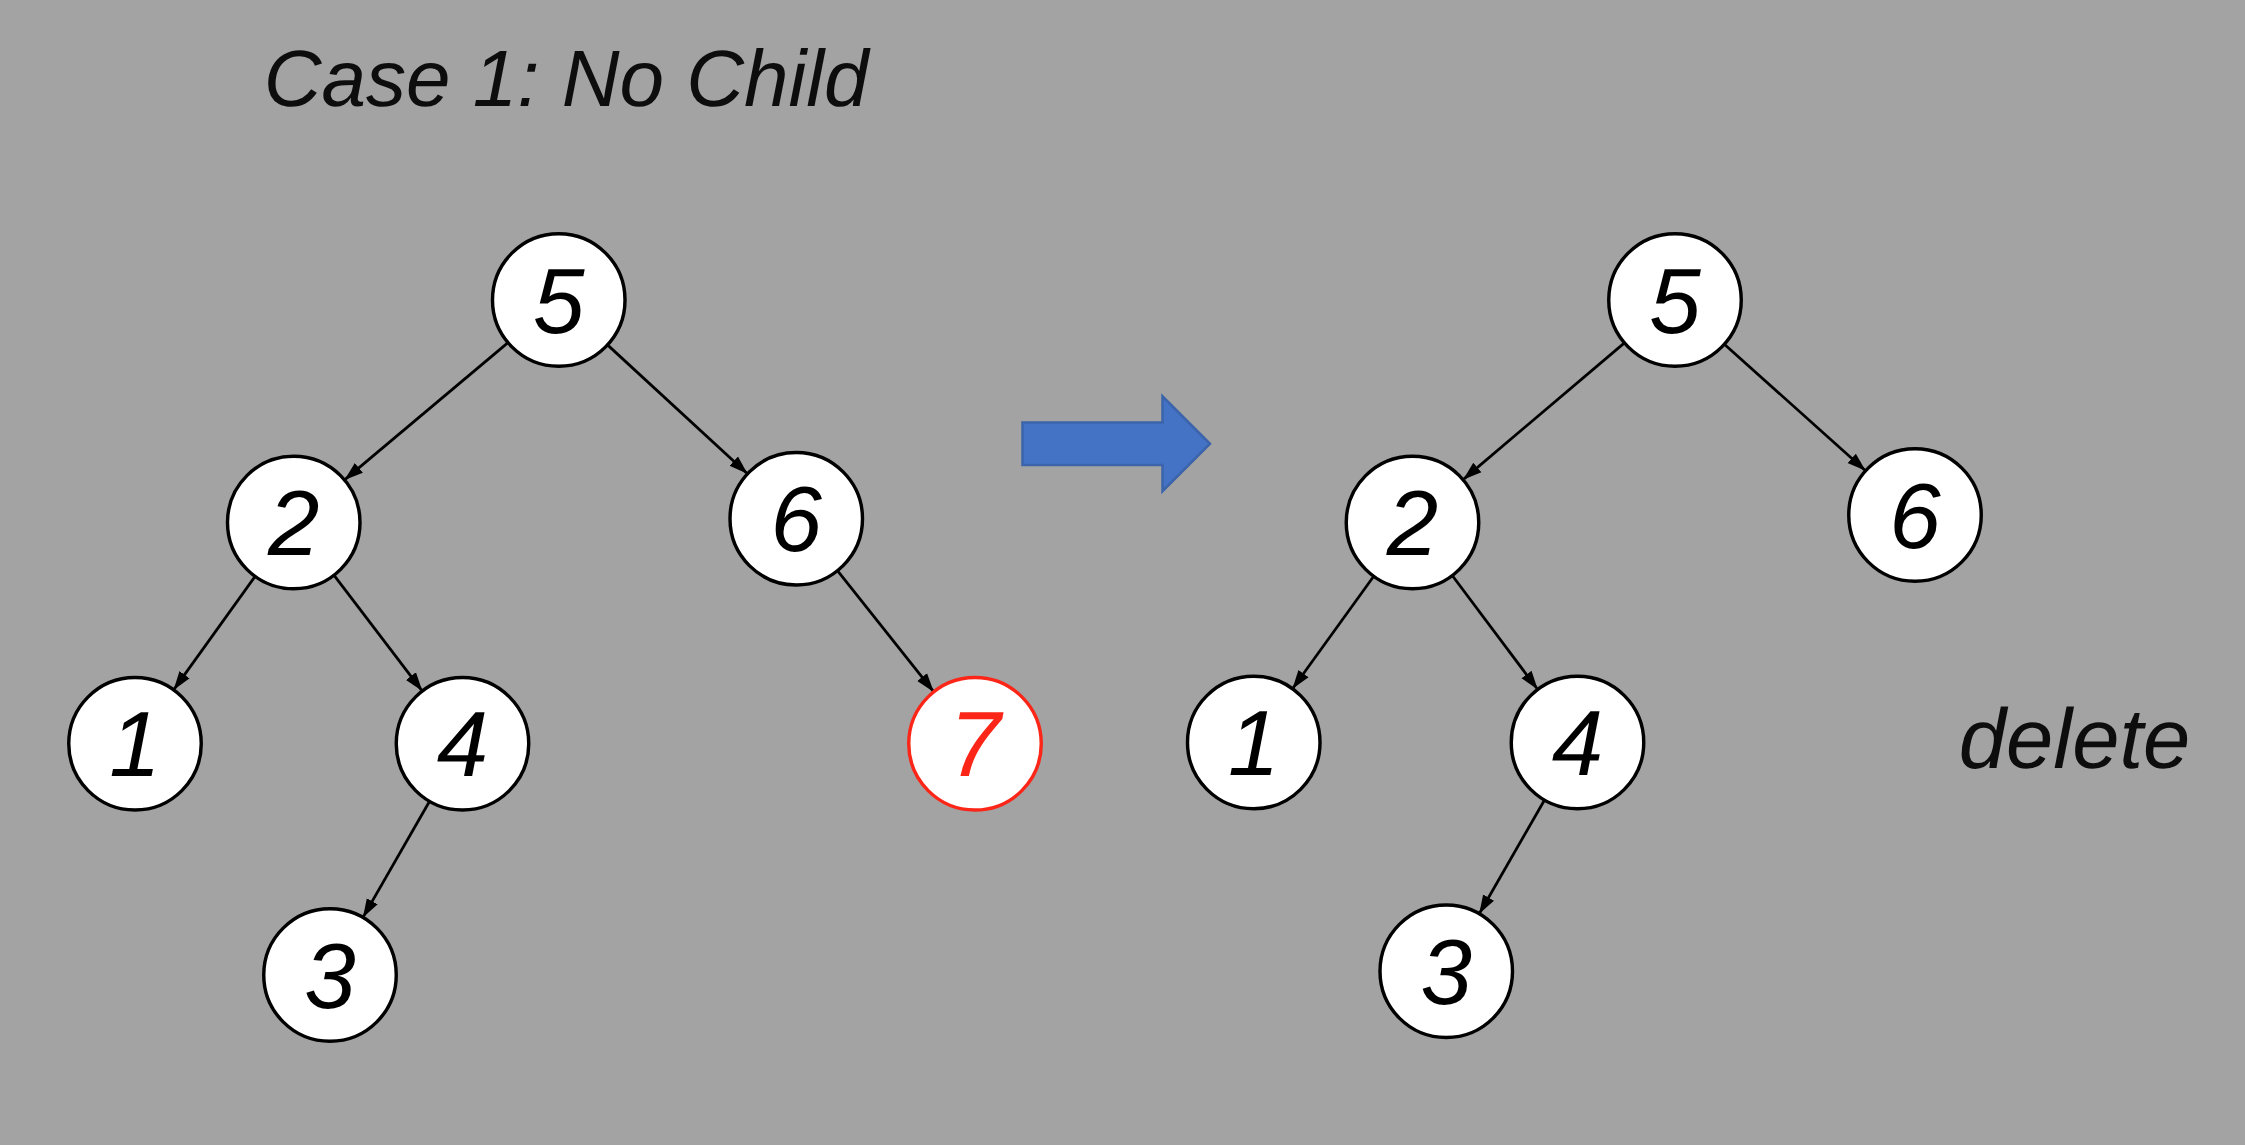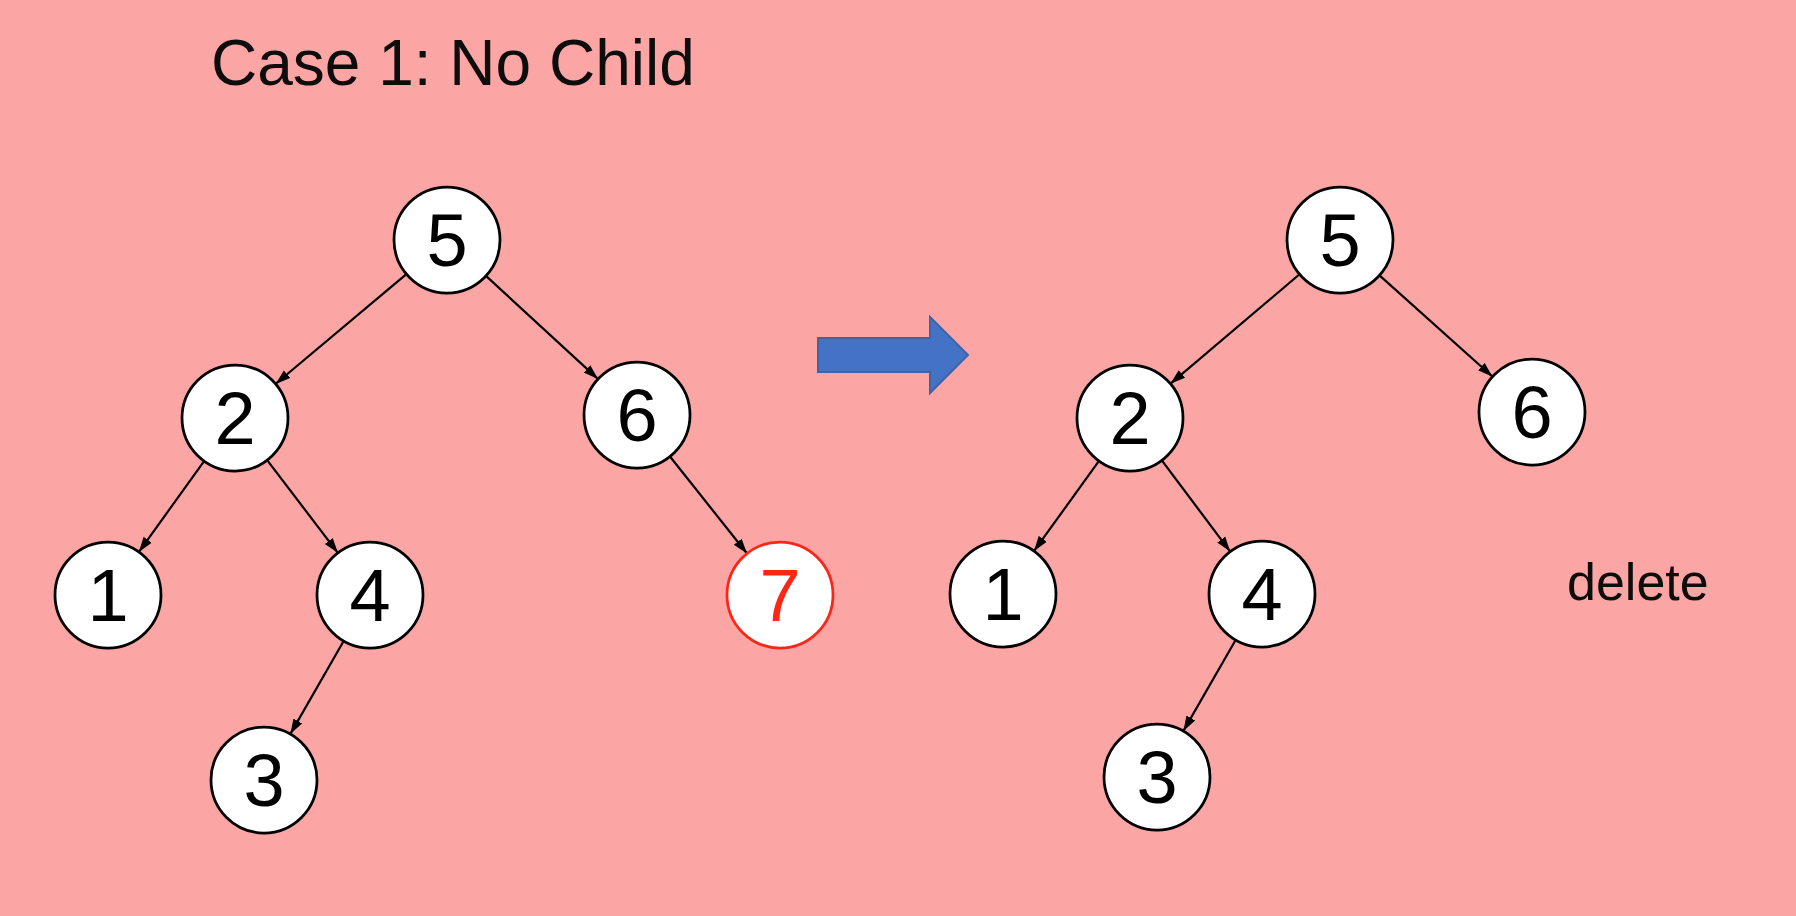--- a/index.html
+++ b/index.html
@@ -4,38 +4,39 @@
 <style>
   html, body {
     margin: 0;
     padding: 0;
     background: #ffffff;
   }
   .canvas {
     position: relative;
     width: 1796px;
     height: 916px;
-    background: #fca5a5;
+    background: #a3a3a3;
     font-family: "Liberation Sans", sans-serif;
     overflow: hidden;
+    font-style: italic;
   }
   .diagram-title {
     position: absolute;
     left: 211px;
     top: 26px;
     font-size: 64px;
     font-weight: 500;
     color: #0d0d0d;
     white-space: nowrap;
   }
   .delete-label {
     position: absolute;
     left: 1567px;
     top: 552px;
-    font-size: 52px;
+    font-size: 68px;
     font-weight: 400;
     color: #0d0d0d;
     white-space: nowrap;
   }
   svg.diagram {
     position: absolute;
     left: 0;
     top: 0;
   }
   svg.diagram text.node-label {

